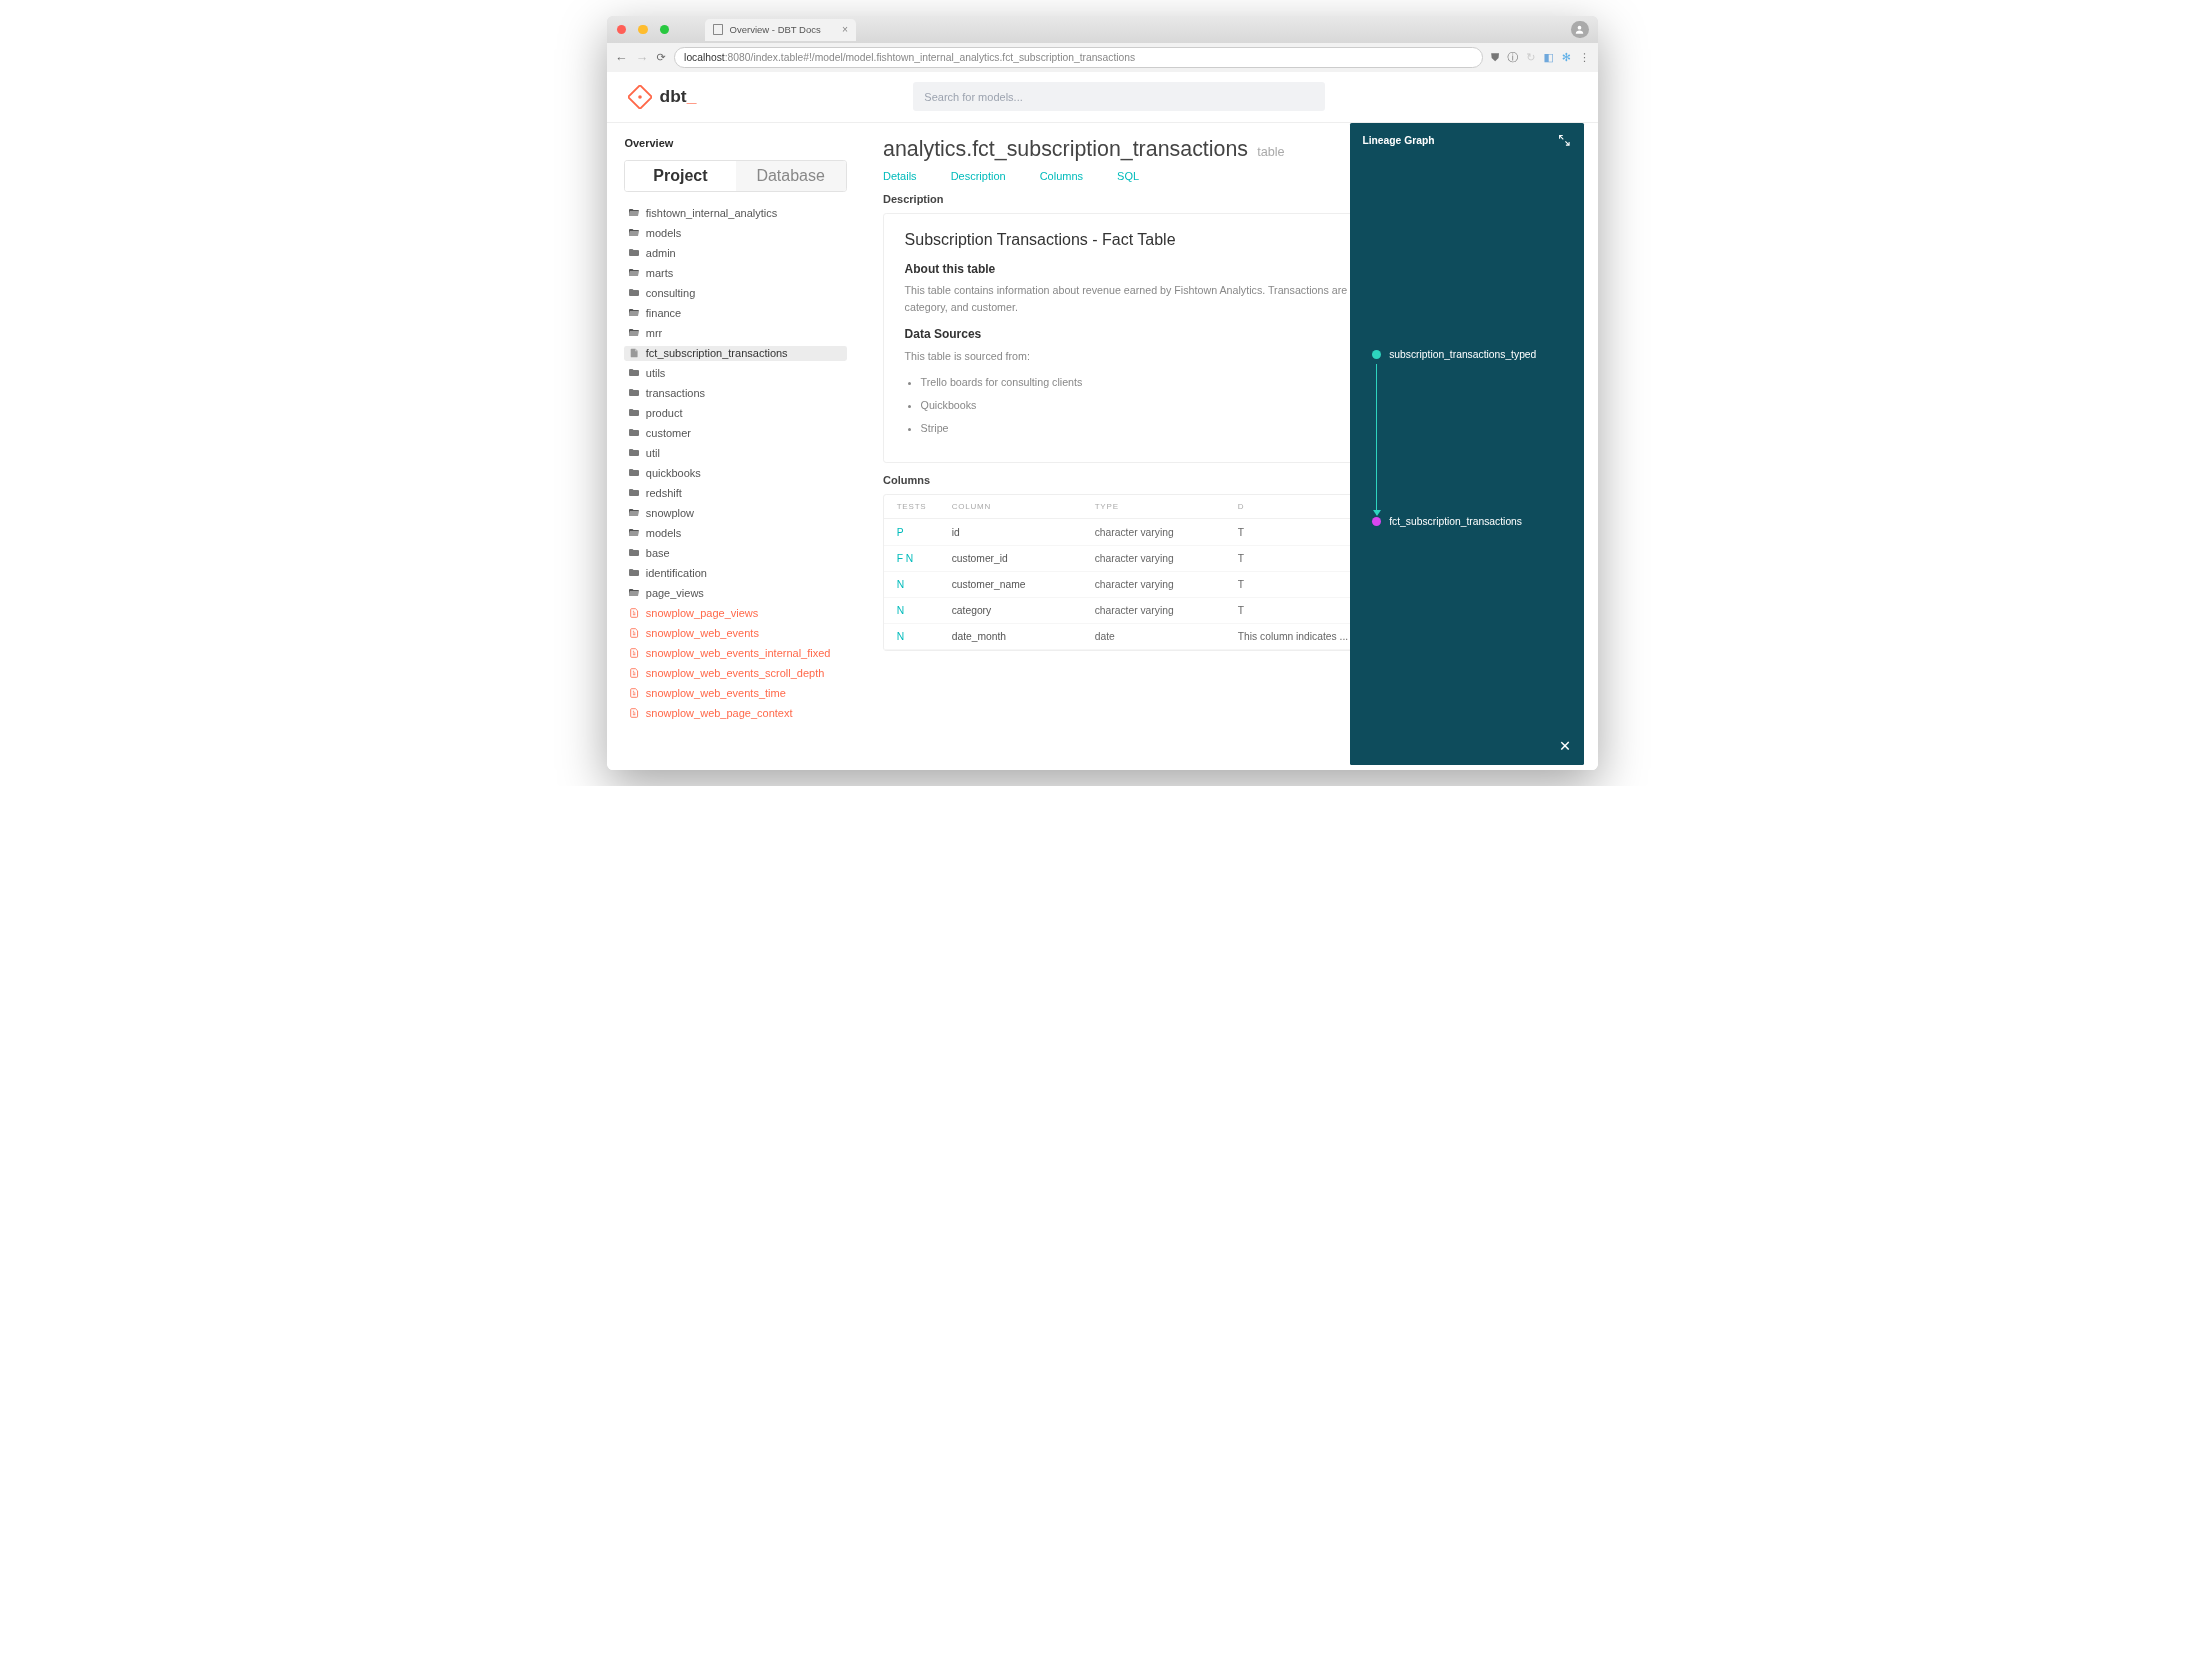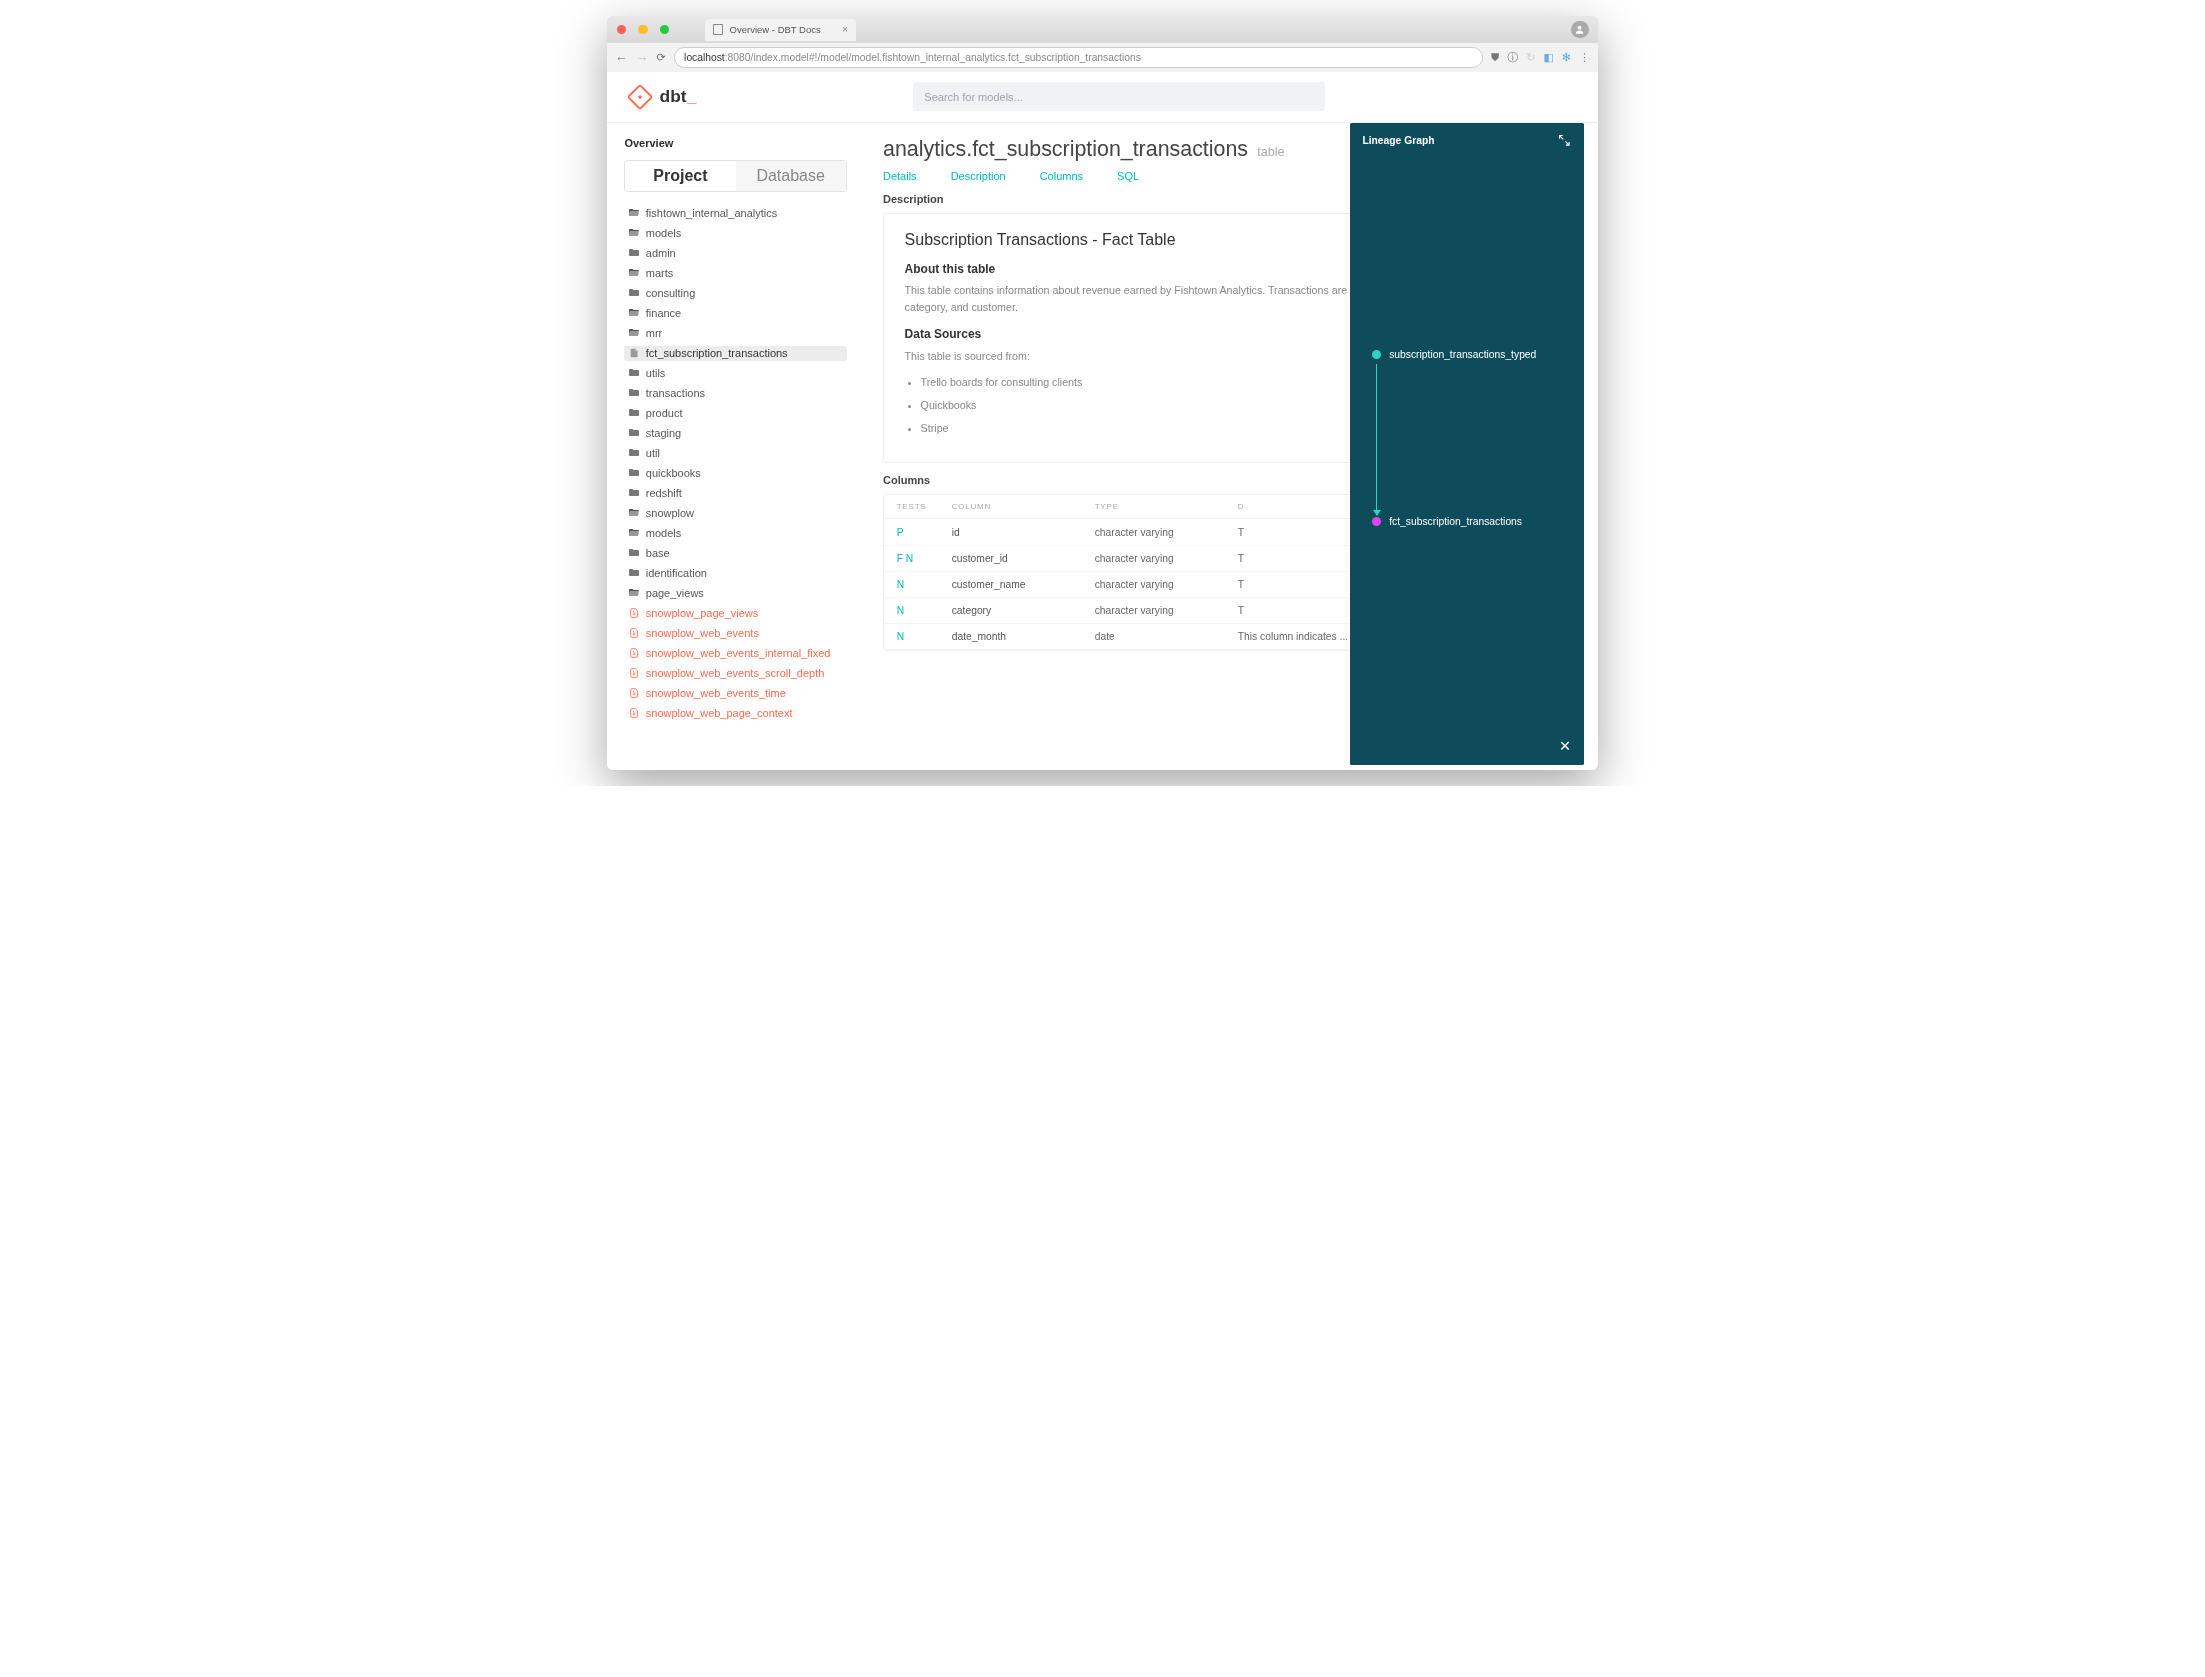--- a/index.html
+++ b/index.html
@@ -164,21 +164,21 @@
     </div>
     <div class="urlbar">
       <div class="nav-arrows">
         <span>←</span>
         <span class="fwd">→</span>
       </div>
       <span class="reload">⟳</span>
       <div class="omnibox">
         <span class="host">localhost</span>
           <span class="path">:8080</span>
-          <span class="path">/index.model#!/model/model.fishtown_internal_analytics.fct_subscription_transactions</span>
+          <span class="path">/index.table#!/model/model.fishtown_internal_analytics.fct_subscription_transactions</span>
       </div>
       <div class="url-icons">
         <span>⛊</span>
         <span>ⓘ</span>
         <span style="color:#ccc">↻</span>
         <span style="color:#6fa8dc">◧</span>
         <span class="snow">✻</span>
         <span>⋮</span>
       </div>
     </div>
@@ -323,21 +323,21 @@
                 <span>product</span>
               </div>
             </li>
             <li class="indent-2">
               <div class="node folder">
                 <span class="ico">
                   <svg width="12" height="12" viewBox="0 0 24 24" fill="currentColor">
                     <path d="M2 6a2 2 0 012-2h5l2 2h9a2 2 0 012 2v8a2 2 0 01-2 2H4a2 2 0 01-2-2V6z"></path>
                   </svg>
                 </span>
-                <span>staging</span>
+                <span>customer</span>
               </div>
             </li>
             <li class="indent-2">
               <div class="node folder">
                 <span class="ico">
                   <svg width="12" height="12" viewBox="0 0 24 24" fill="currentColor">
                     <path d="M2 6a2 2 0 012-2h5l2 2h9a2 2 0 012 2v8a2 2 0 01-2 2H4a2 2 0 01-2-2V6z"></path>
                   </svg>
                 </span>
                 <span>util</span>

